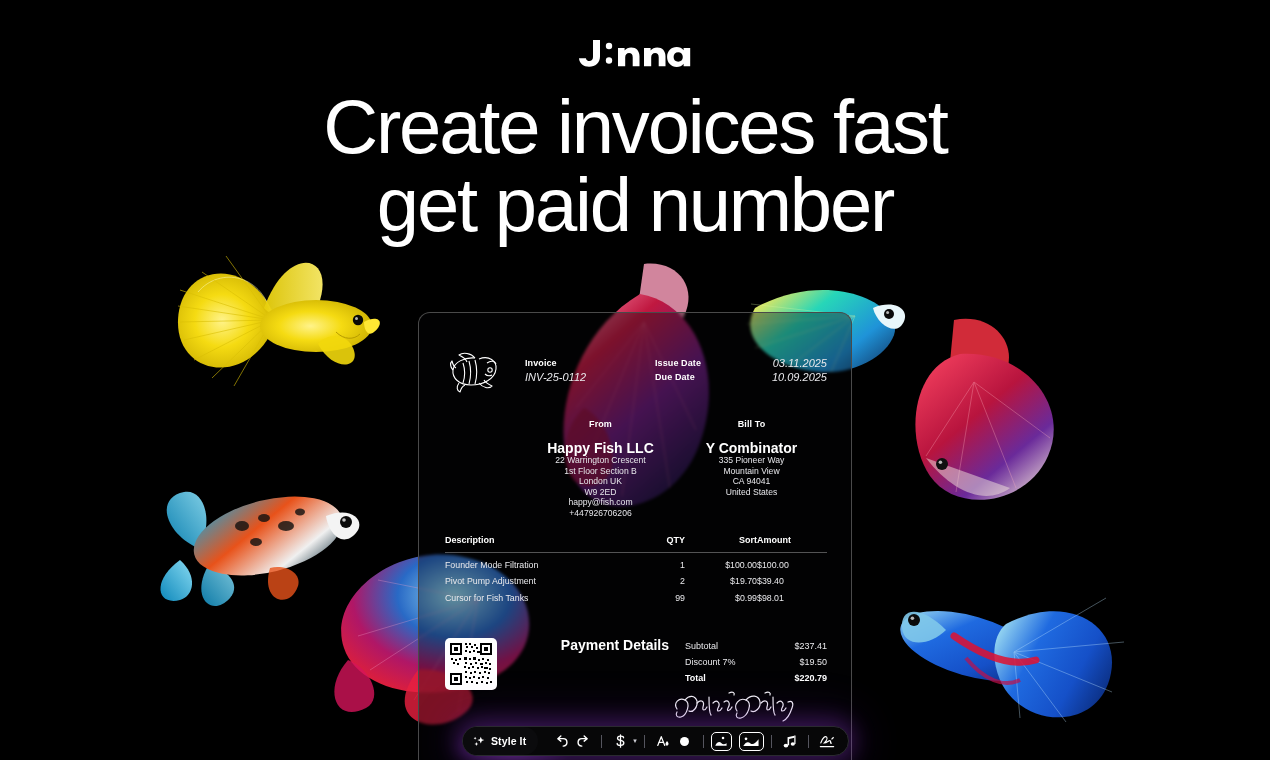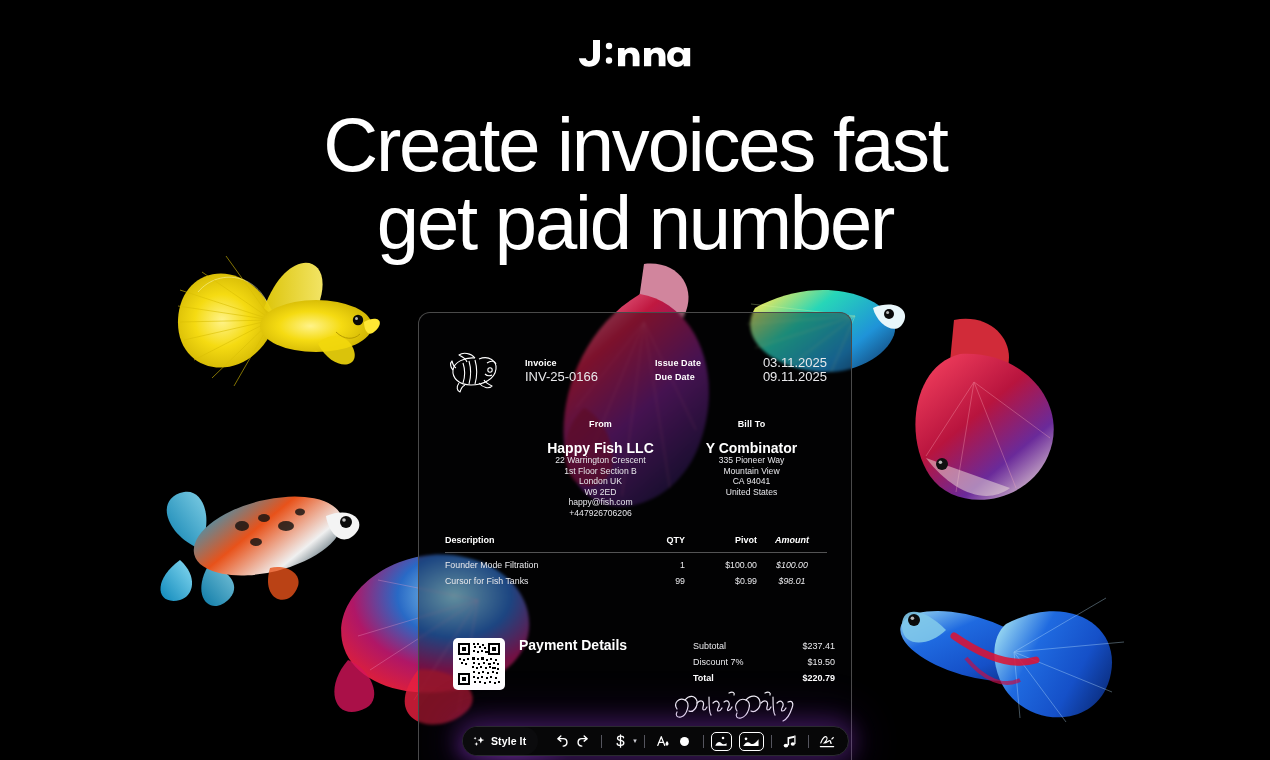--- a/index.html
+++ b/index.html
@@ -14,21 +14,21 @@
 
   
   .logo-wrap {
     position: absolute; top: 38px; left: 0; width: 100%;
     display: flex; justify-content: center; align-items: center;
   }
   .logo-svg { display:block; }
 
   
   .headline {
-    position: absolute; top: 106px; left: 0; width: 100%;
+    position: absolute; top: 88px; left: 0; width: 100%;
     text-align: center;
     color: #fff;
     font-weight: 300;
     font-size: 76px;
     line-height: 78px;
     letter-spacing: -2.2px;
   }
   .headline .l2 { display:block; }
 
   
@@ -57,44 +57,44 @@
   .card-inner { position: relative; width: 100%; height: 100%; padding: 26px 26px 0 26px; }
 
   .fish-logo { position: absolute; left: 30px; top: 36px; width: 52px; height: 46px; }
 
   .row-head { position: absolute; left: 106px; top: 43px; width: 302px; display: flex; }
   .rh-col1 { width: 130px; }
   .rh-col2 { width: 86px; }
   .rh-col3 { width: 86px; text-align: right; }
 
   .lbl { font-size: 9px; font-weight: 700; letter-spacing: .1px; color: #fff; line-height: 14px; }
-  .val { font-size: 13px; font-weight: 400; color: #e9e9ec; line-height: 14px; white-space: nowrap; }
+  .val { font-size: 11px; font-weight: 400; color: #e9e9ec; line-height: 14px; white-space: nowrap; font-style: italic; }
   .val-b { font-size: 14px; font-weight: 700; color: #fff; line-height: 14px; }
 
   .parties { position: absolute; left: 106px; top: 104px; width: 302px; display: flex; text-align: center; }
   .p-col { width: 151px; }
   .addr { font-size: 8.6px; line-height: 10.6px; color: #e6e6ea; font-weight: 400; }
   .addr-gap { }
 
   
   .table { position: absolute; left: 26px; top: 222px; width: 382px; }
   .t-row { display: flex; align-items: center; }
   .t-desc { flex: 1 1 auto; }
   .t-qty  { width: 62px; text-align: right; }
   .t-rate { width: 72px; text-align: right; }
-  .t-amt  { width: 70px; text-align: center; font-style: italic; }
+  .t-amt  { width: 70px; text-align: left; }
   .t-head .t-desc, .t-head .t-qty, .t-head .t-rate, .t-head .t-amt {
     font-size: 9px; font-weight: 700; color: #fff; padding-bottom: 7px;
   }
   .t-sep { height: 1px; background: rgba(255,255,255,0.32); }
   .t-body .t-row { padding: 6.5px 0 0 0; }
   .t-body .t-row > div { font-size: 8.8px; font-weight: 400; color: #e9e9ec; }
 
   
-  .pay { position: absolute; left: 34px; top: 325px; width: 382px; display: flex; }
+  .pay { position: absolute; left: 26px; top: 325px; width: 382px; display: flex; text-align: right; }
   .qr { width: 52px; height: 52px; border-radius: 5px; background: #fff; flex: 0 0 auto; padding: 3px; }
   .qr svg { display:block; }
   .pay-mid { margin-left: 14px; width: 158px; }
   .pay-right { margin-left: auto; width: 142px; }
   .tot-row { display: flex; justify-content: space-between; line-height: 16px; gap: 30px; }
   .tot-row span { font-size: 9px; font-weight: 400; color: #e9e9ec; }
   .tot-row.strong span { font-weight: 700; color: #fff; }
 
   .signature { position: absolute; left: 252px; top: 376px; width: 130px; height: 36px; }
 
@@ -350,29 +350,29 @@
           <path d="M20 12 C22 19 22 28 20 35"></path>
           <path d="M26 11 C28 18 28 28 26 35"></path>
           <circle cx="41" cy="21" r="2.2"></circle>
           <path d="M36 25 C38 27 41 27 43 26"></path>
         </g>
       </svg>
 
       <div class="row-head">
         <div class="rh-col1">
           <div class="lbl">Invoice</div>
-          <div class="val">INV-25-0166</div>
+          <div class="val">INV-25-0112</div>
         </div>
         <div class="rh-col2">
           <div class="lbl">Issue Date</div>
           <div class="lbl">Due Date</div>
         </div>
         <div class="rh-col3">
           <div class="val">03.11.2025</div>
-          <div class="val">09.11.2025</div>
+          <div class="val">10.09.2025</div>
         </div>
       </div>
 
       <div class="parties">
         <div class="p-col">
           <div class="lbl">From</div>
           <div class="val-b" style="margin-top:10px">Happy Fish LLC</div>
           <div class="addr addr-gap">
             <div>22 Warrington Crescent</div>
             <div>1st Floor Section B</div>
@@ -393,30 +393,36 @@
             <div>CA 94041</div>
             <div>United States</div>
           </div>
         </div>
       </div>
 
       <div class="table">
         <div class="t-row t-head">
           <div class="t-desc">Description</div>
           <div class="t-qty">QTY</div>
-          <div class="t-rate">Pivot</div>
+          <div class="t-rate">Sort</div>
           <div class="t-amt">Amount</div>
         </div>
         <div class="t-sep"></div>
         <div class="t-body">
           <div class="t-row">
             <div class="t-desc">Founder Mode Filtration</div>
             <div class="t-qty">1</div>
             <div class="t-rate">$100.00</div>
             <div class="t-amt">$100.00</div>
+          </div>
+          <div class="t-row">
+            <div class="t-desc">Pivot Pump Adjustment</div>
+            <div class="t-qty">2</div>
+            <div class="t-rate">$19.70</div>
+            <div class="t-amt">$39.40</div>
           </div>
           <div class="t-row">
             <div class="t-desc">Cursor for Fish Tanks</div>
             <div class="t-qty">99</div>
             <div class="t-rate">$0.99</div>
             <div class="t-amt">$98.01</div>
           </div>
         </div>
       </div>
 

